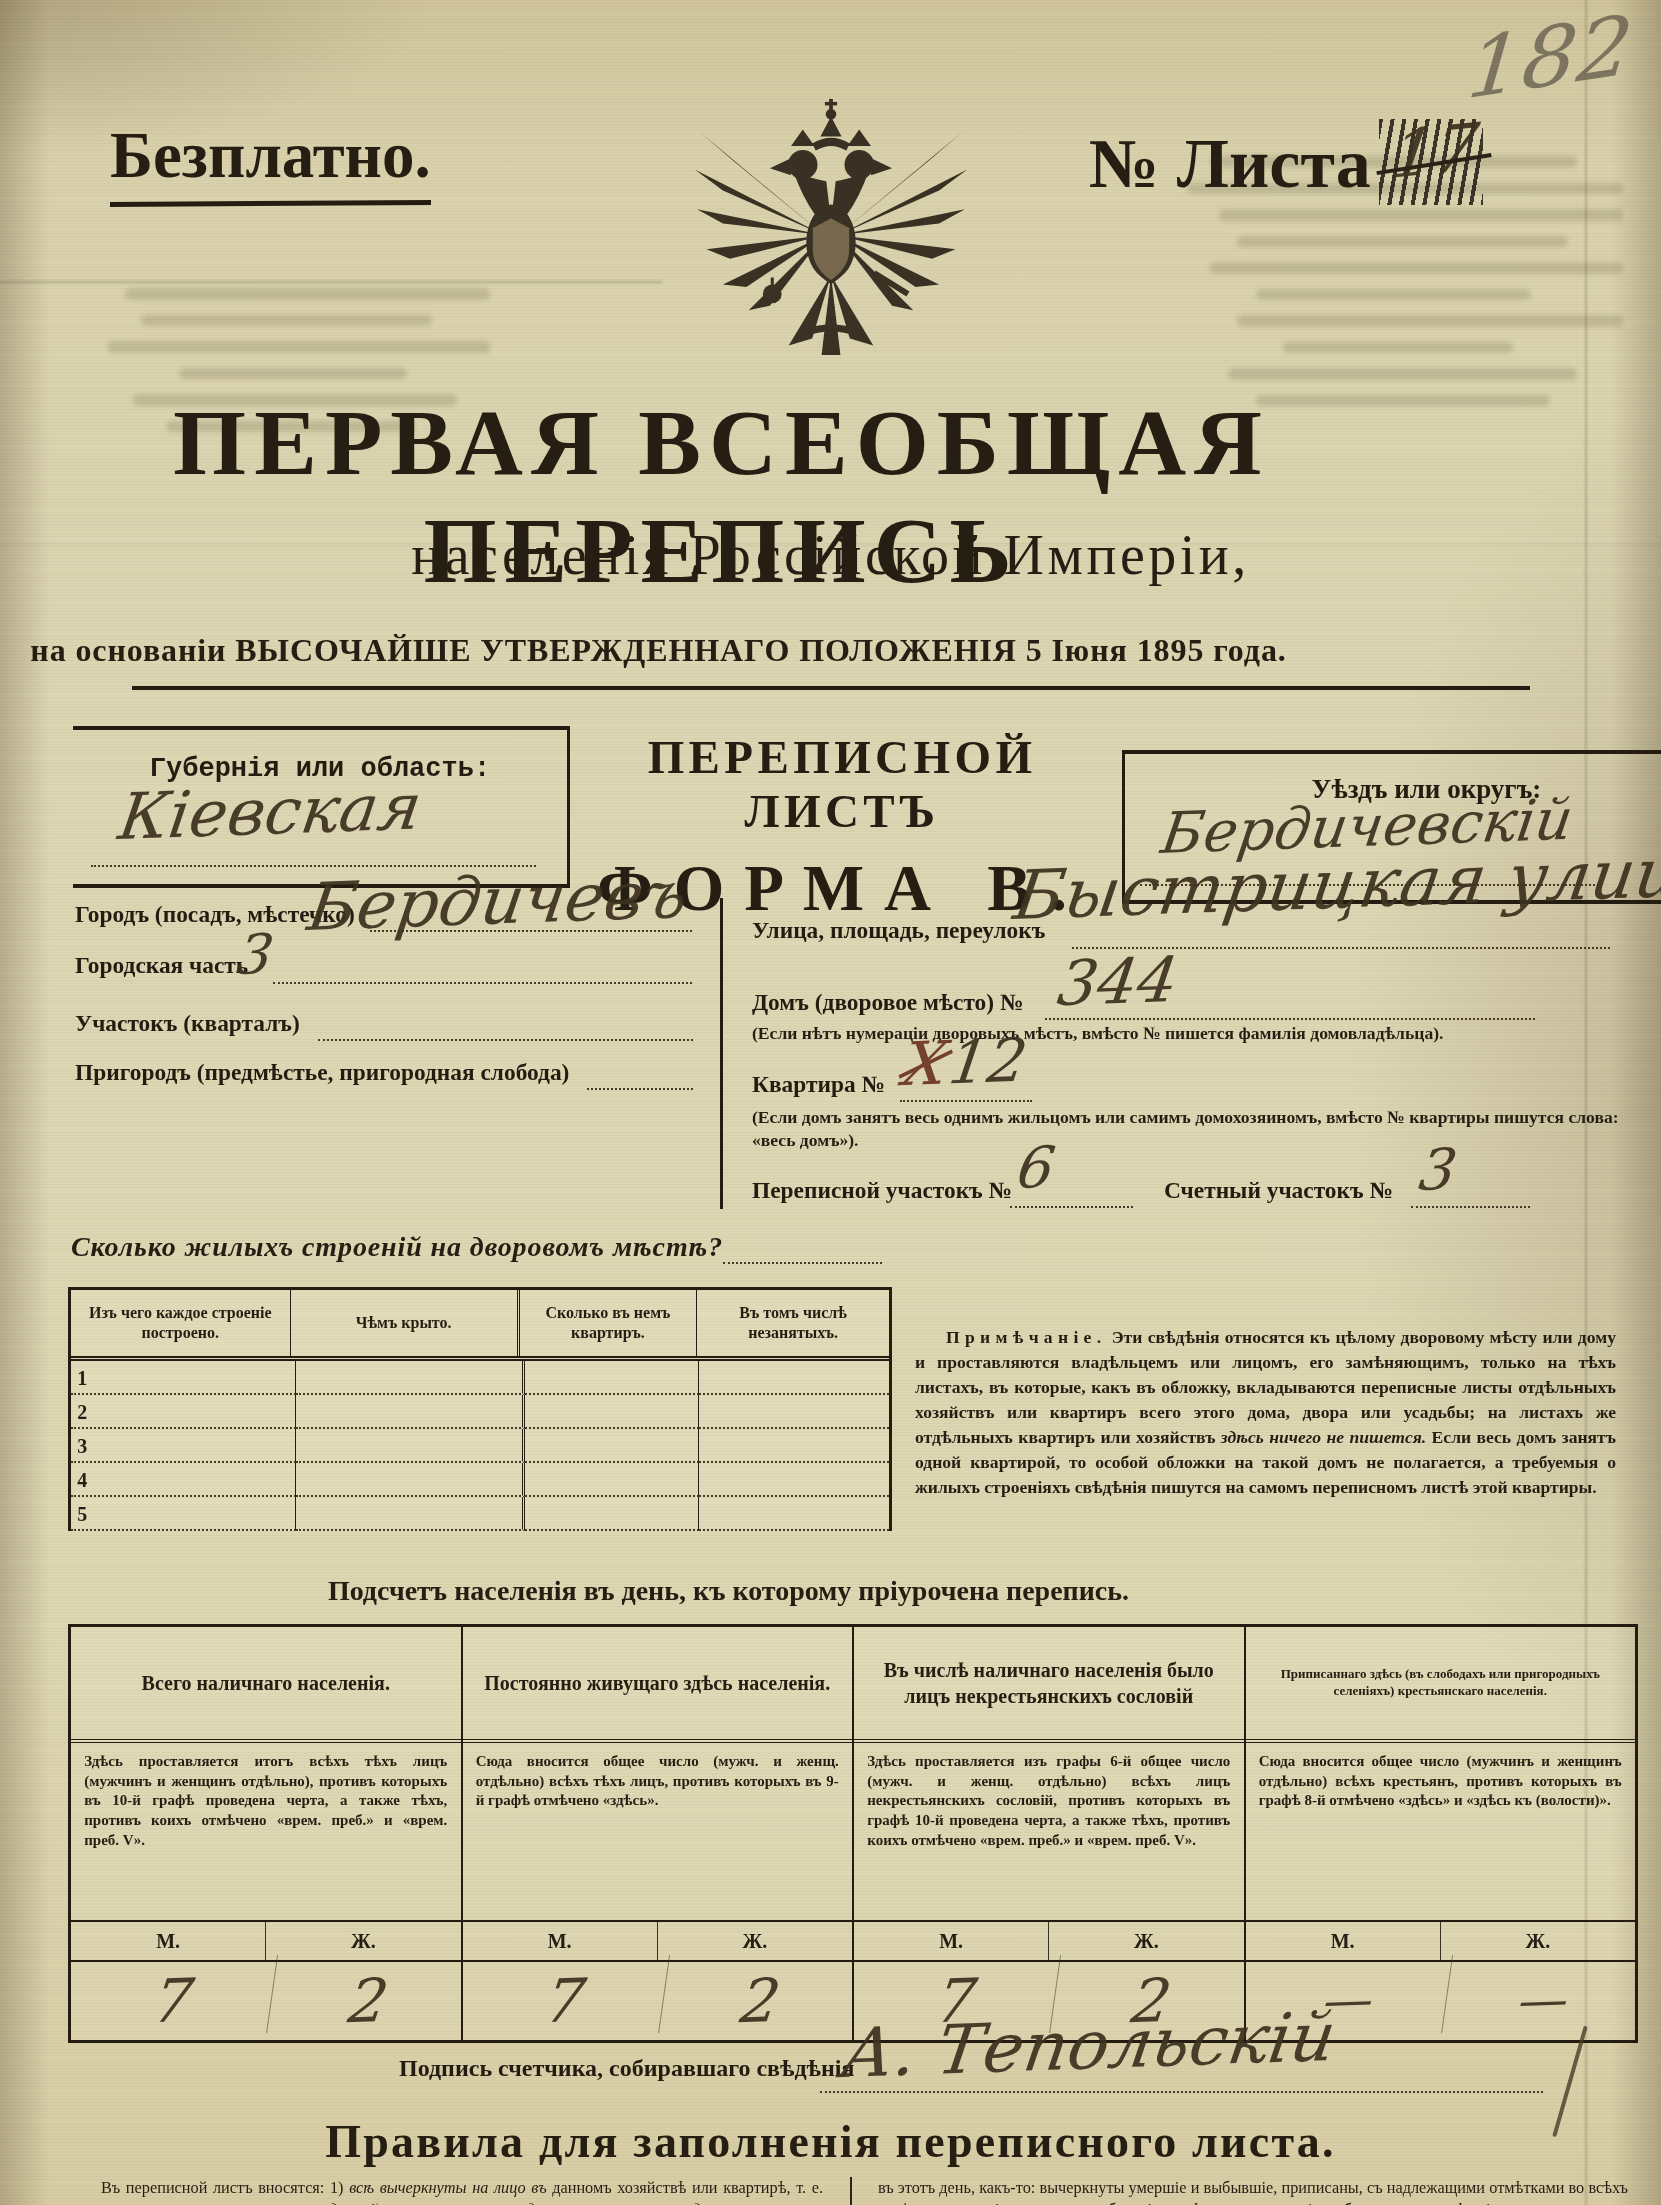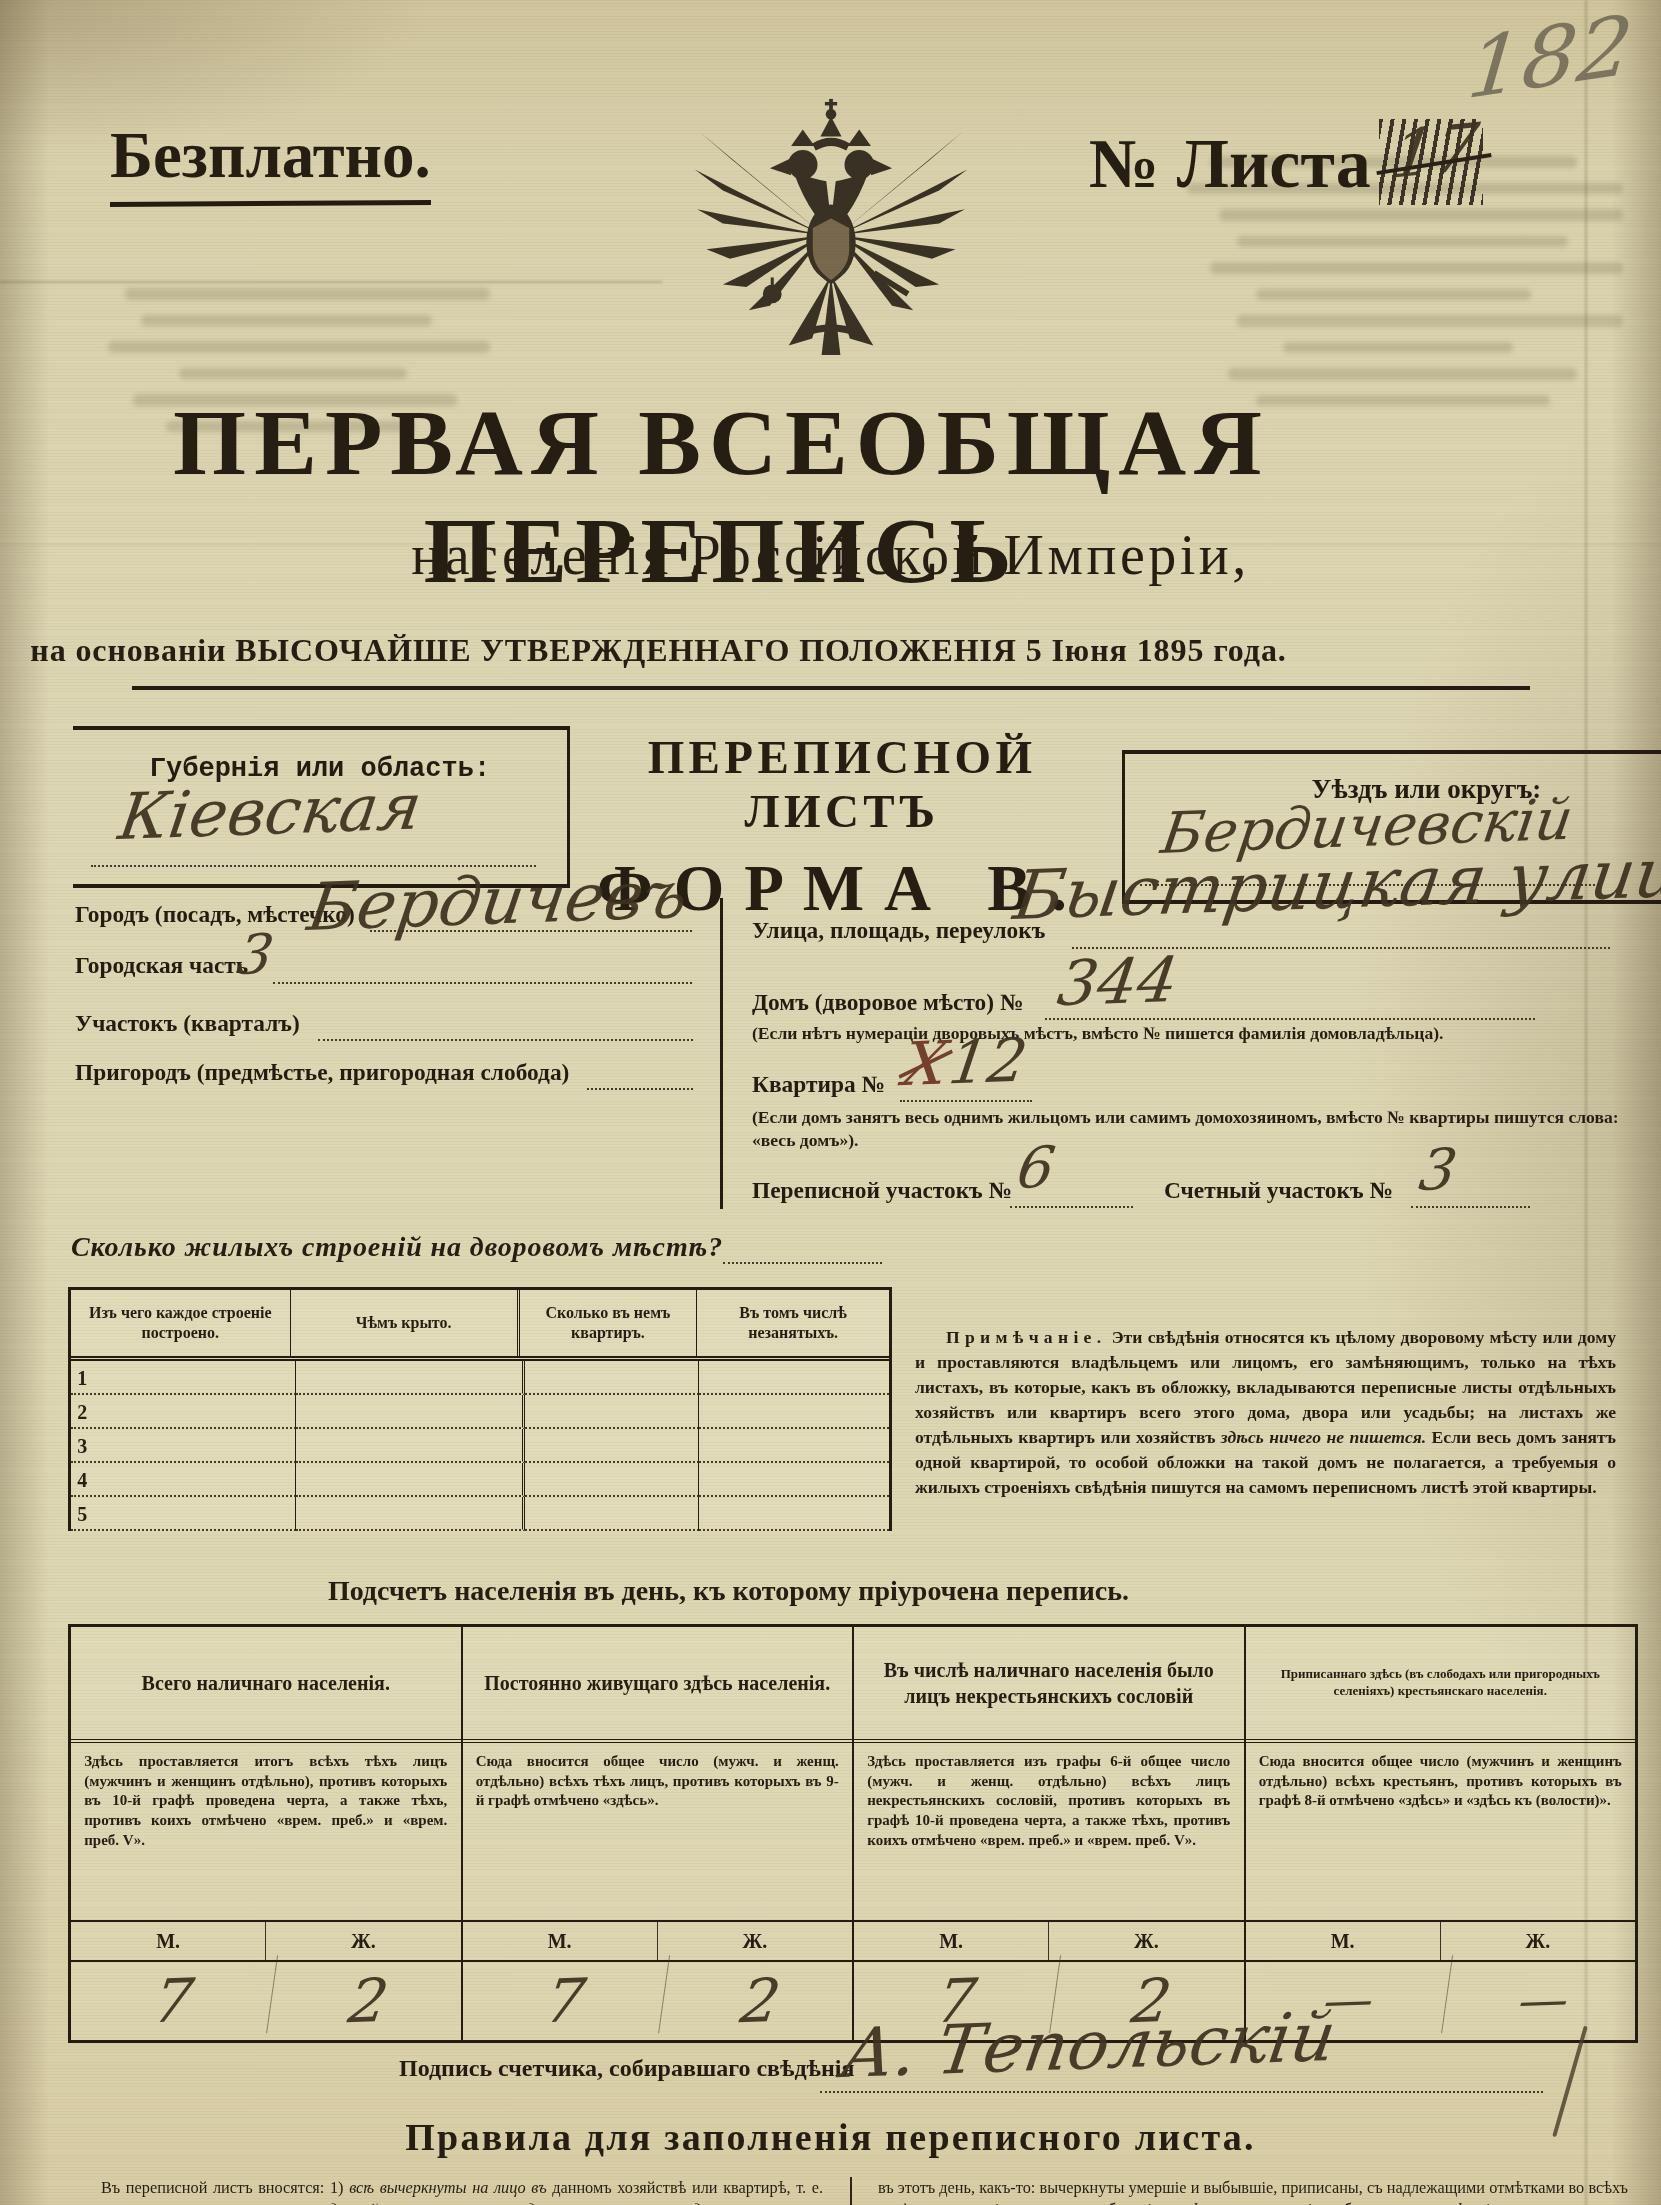--- a/index.html
+++ b/index.html
@@ -327,21 +327,21 @@
           <span class="hw" style="font-size:49px;">—</span>
       </div>
     </div>
   </div>
 
   <div class="abs lbl" style="left:399px; top:2055px; font-size:24px;">Подпись счетчика, собиравшаго свѣдѣнія</div>
   <div class="dot" style="position:absolute; left:820px; top:2091px; width:723px;"></div>
   <div class="abs hw" style="left:838px; top:2020px; font-size:68px;">А. Тепольскій</div>
   <div class="abs" style="left:1568px; top:2024px; width:4.4px; height:115px; background:#4a3c28; transform:rotate(16deg); border-radius:2.6px; opacity:.8;"></div>
 
-  <div class="abs ctr b" style="left:0; top:2115px; width:1661px; font-size:38px; letter-spacing:2.2px;">Правила для заполненія переписного листа.</div>
+  <div class="abs ctr b" style="left:0; top:2115px; width:1661px; font-size:46px; letter-spacing:2.2px;">Правила для заполненія переписного листа.</div>
 
   <div class="abs" style="left:850px; top:2177px; width:2.2px; height:406px; background:#2e2517;"></div>
 
   <div class="abs rules" style="left:73px; top:2177px; width:750px;">
     <p class="rich"><span>Въ переписной листъ вносятся: 1) </span><span class="i">всѣ вычеркнуты на лицо въ</span><span> данномъ хозяйствѣ или квартирѣ, т. е. </span><span class="i">всѣ тѣ лица, которыя провели въ данной квартирѣ ночь, предшествовавшую тому дню, къ которому пріурочивается перепись, или прибыли въ квартиру утромъ того дня, проведя ночь въ пути,</span></p>
 
   </div>
 
   <div class="abs rules" style="left:878px; top:2177px; width:750px;">
     <p class="rich" style="text-indent:0;"><span>въ этотъ день, какъ-то: вычеркнуты умершіе и выбывшіе, приписаны, съ надлежащими отмѣтками во всѣхъ графахъ, родившіеся и вновь прибывшіе, отмѣчены вступившіе въ бракъ или овдовѣвшіе и т. д.</span></p>

